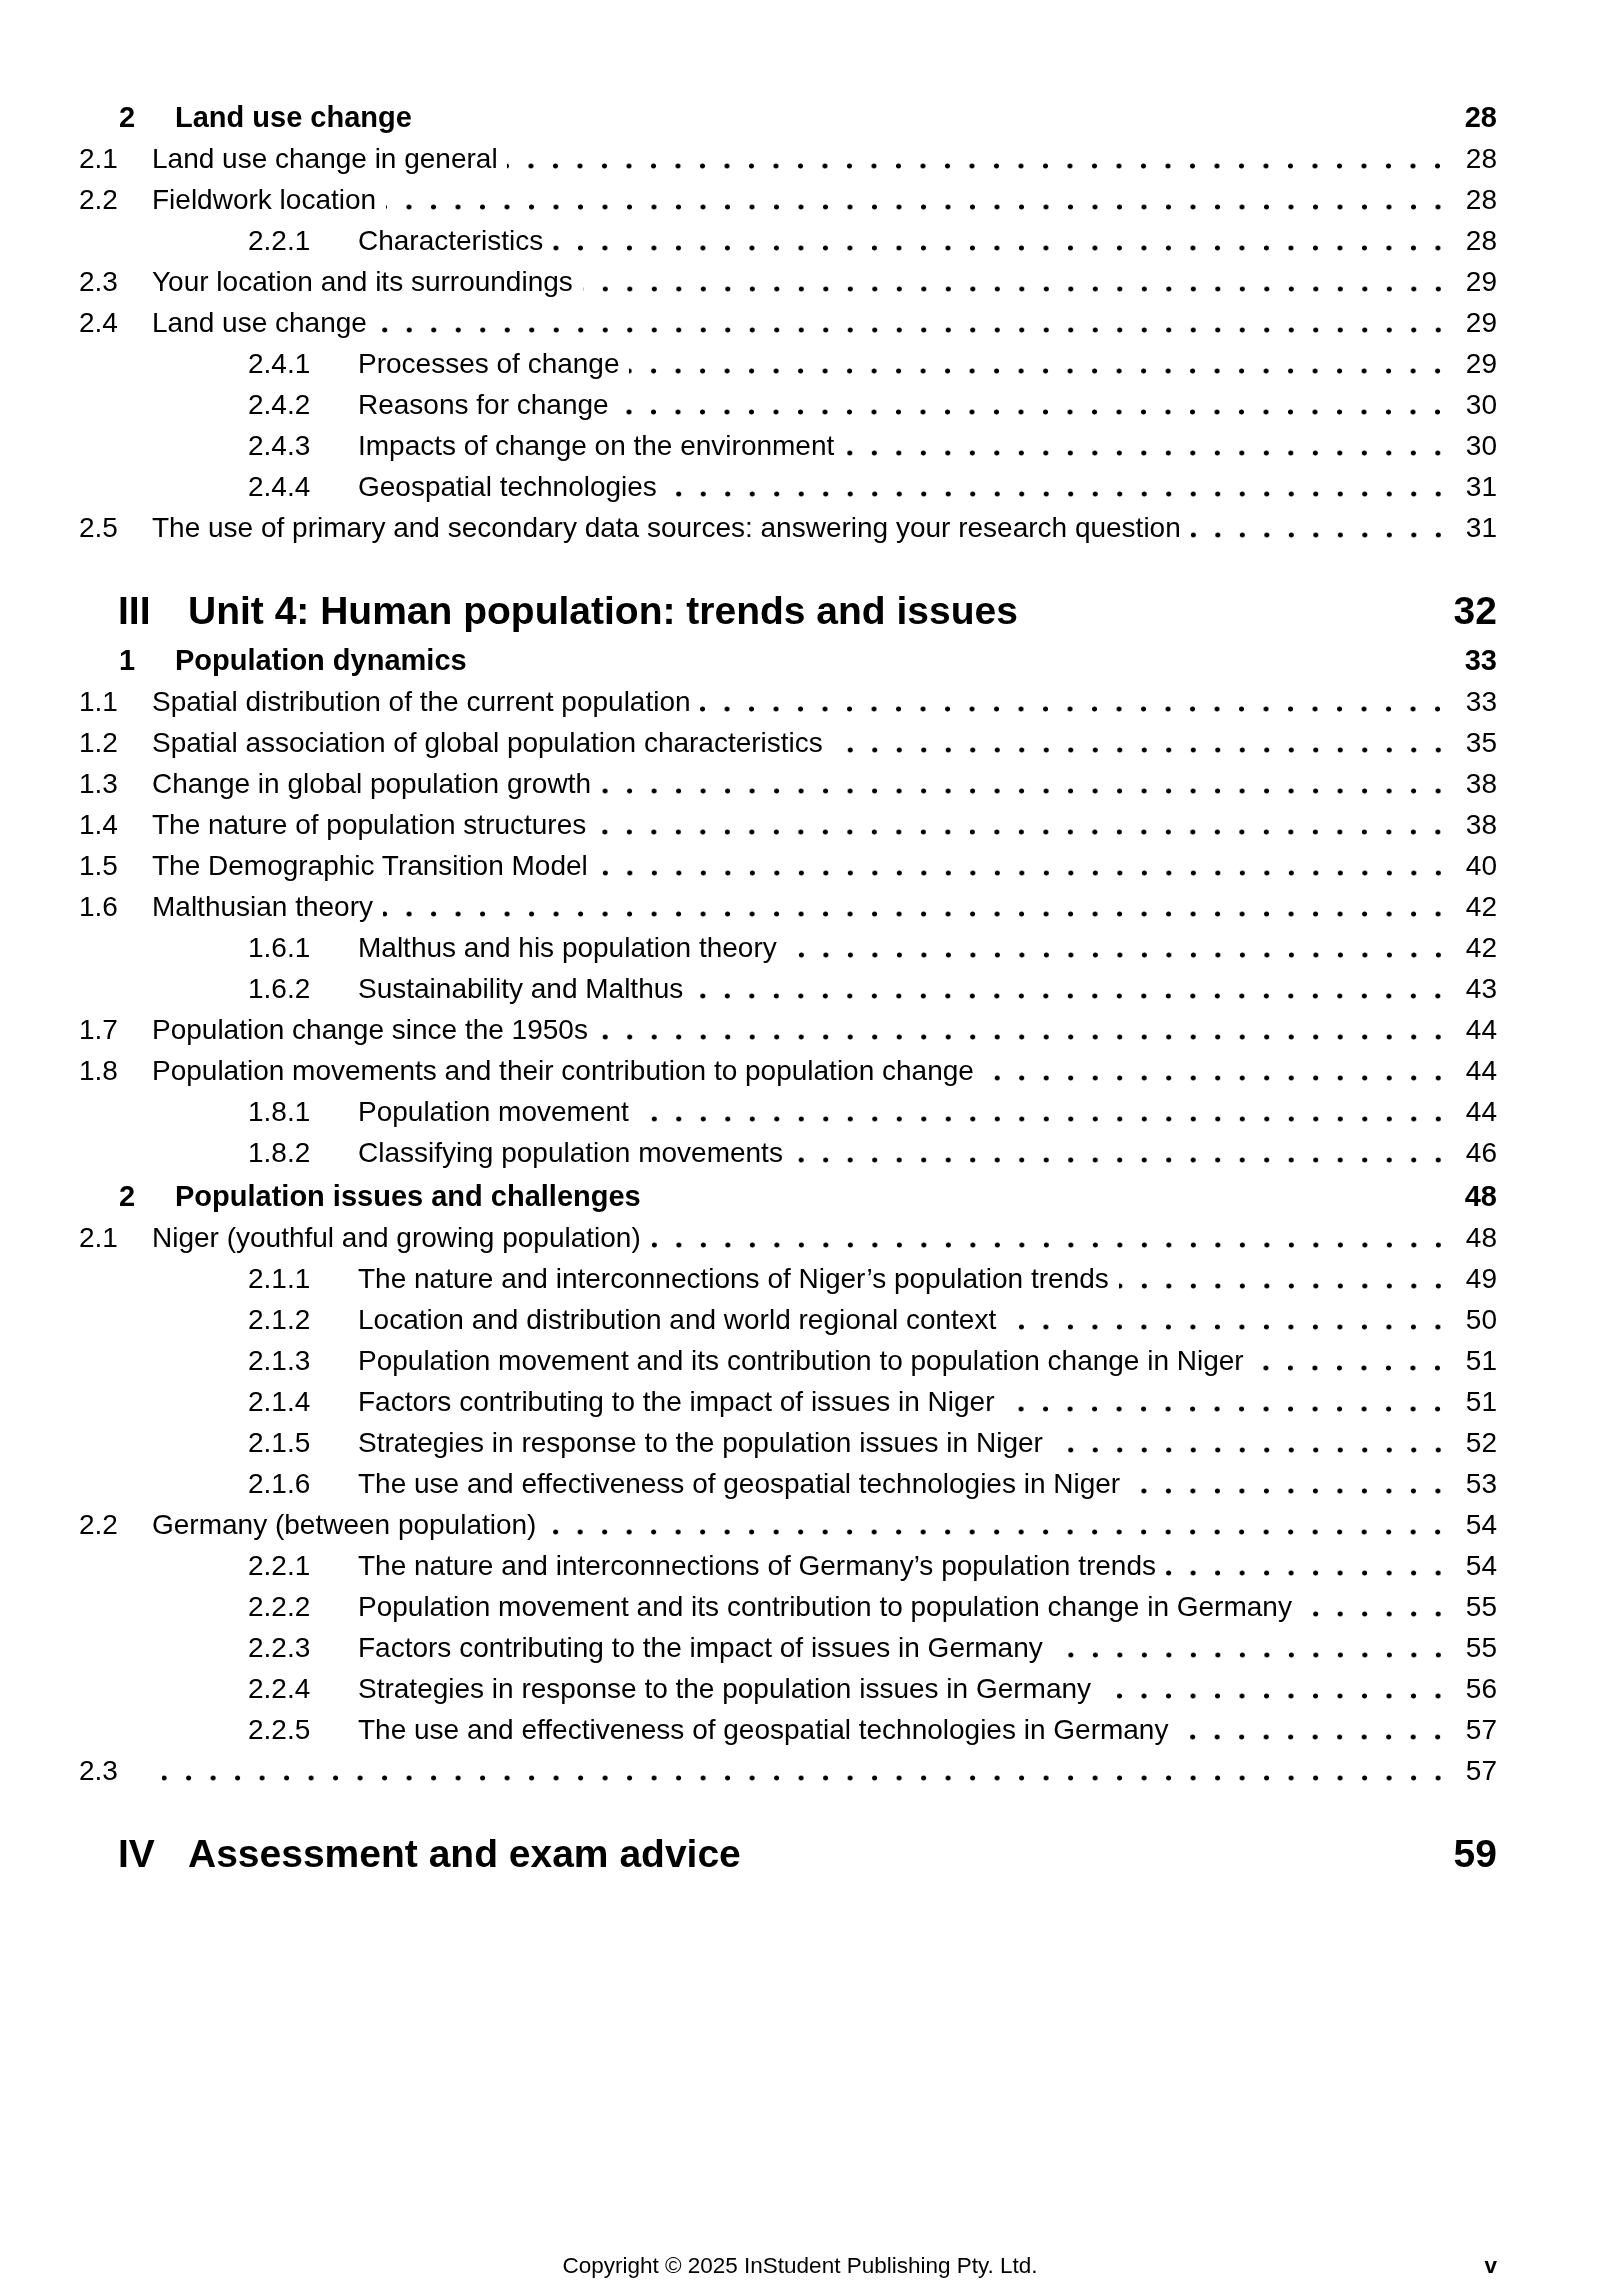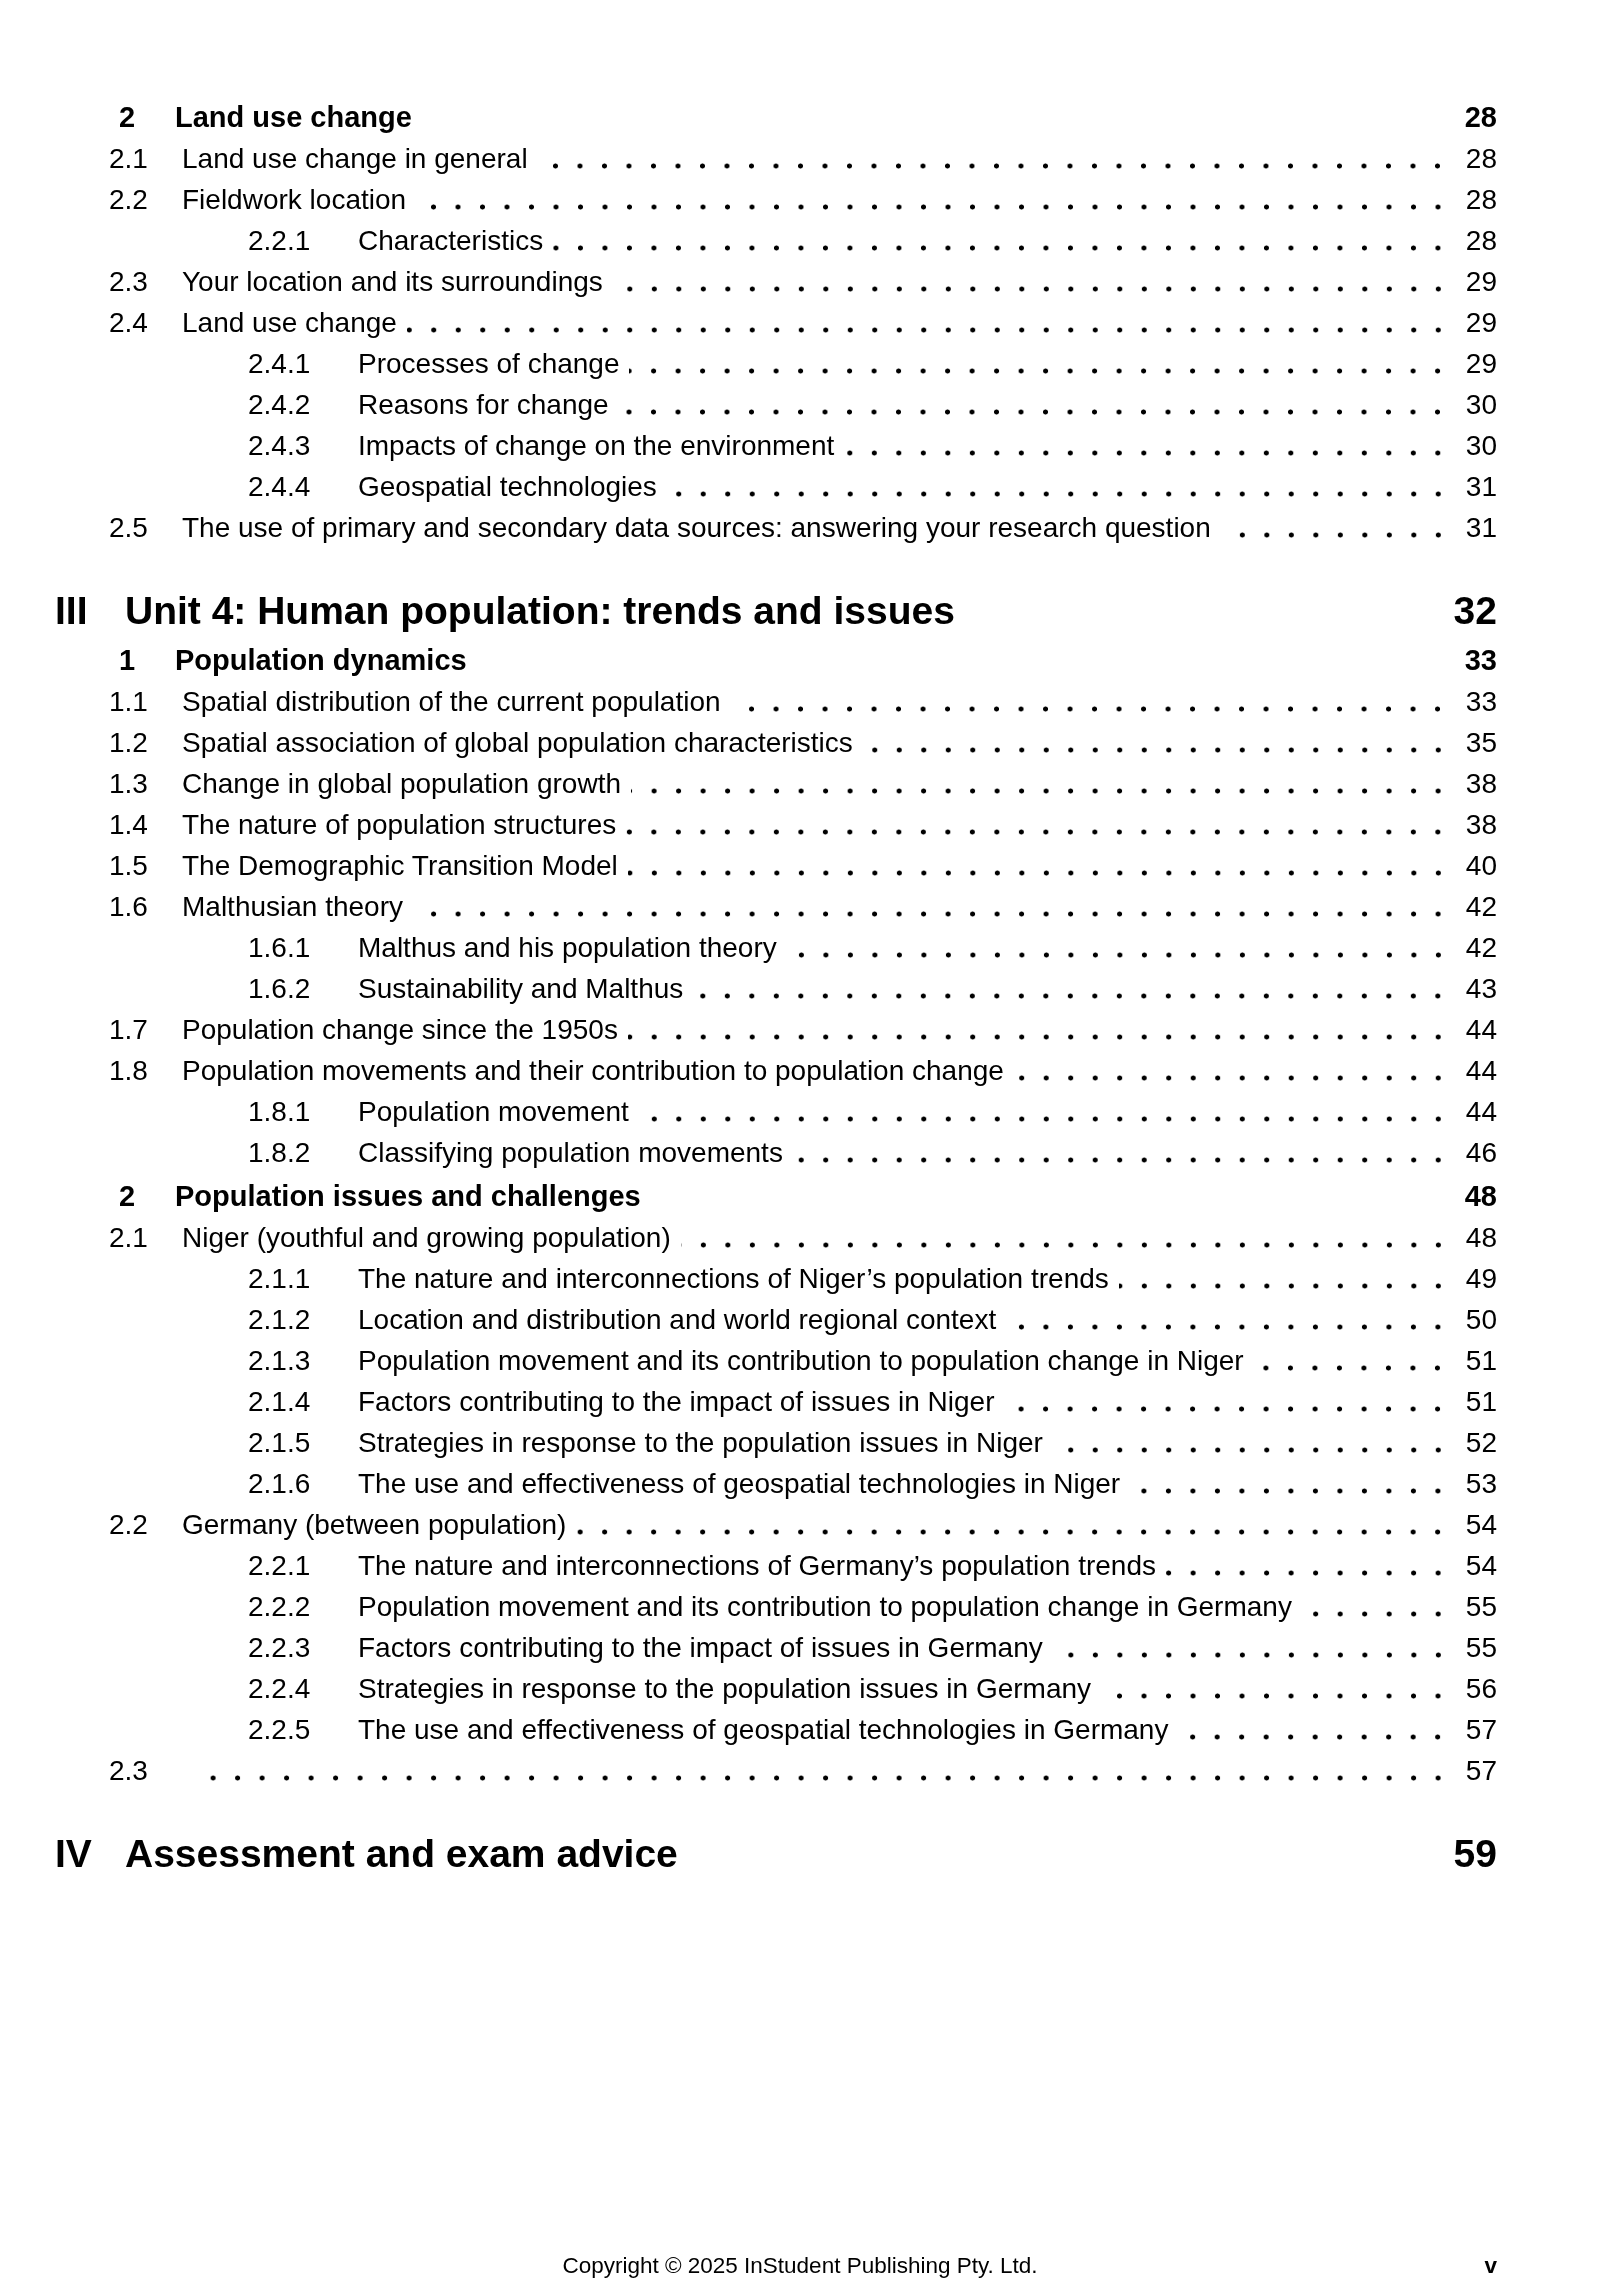--- a/index.html
+++ b/index.html
@@ -25,26 +25,26 @@
   .num { flex: none; }
   .label { flex: none; }
   .row-chapter { font-weight: bold; font-size: 29px; margin-top: 2.9px; }
   .row-chapter .num { width: 56px; }
   .row-part {
     font-weight: bold;
     font-size: 39px;
     line-height: 55px;
     margin-top: 35px;
     margin-bottom: 2px;
-    padding-left: 55px;
+    padding-left: 118px;
     align-items: flex-end;
   }
   .row-part .num { width: 70px; }
   .row-part + .row-chapter { margin-top: 0; }
-  .row-section { padding-left: 109px; justify-content: space-between; }
+  .row-section { padding-left: 79px; justify-content: space-between; }
   .row-section .num { width: 73px; }
   .row-subsection { padding-left: 248px; }
   .row-subsection .num { width: 110px; }
   .leader {
     flex: 1 1 auto;
     min-width: 27.4px;
     align-self: stretch;
     margin: 0 13.7px 0 9.8px;
     background-image: radial-gradient(circle, #000 2.2px, transparent 2.8px);
     background-size: 24.5px 5.9px;

